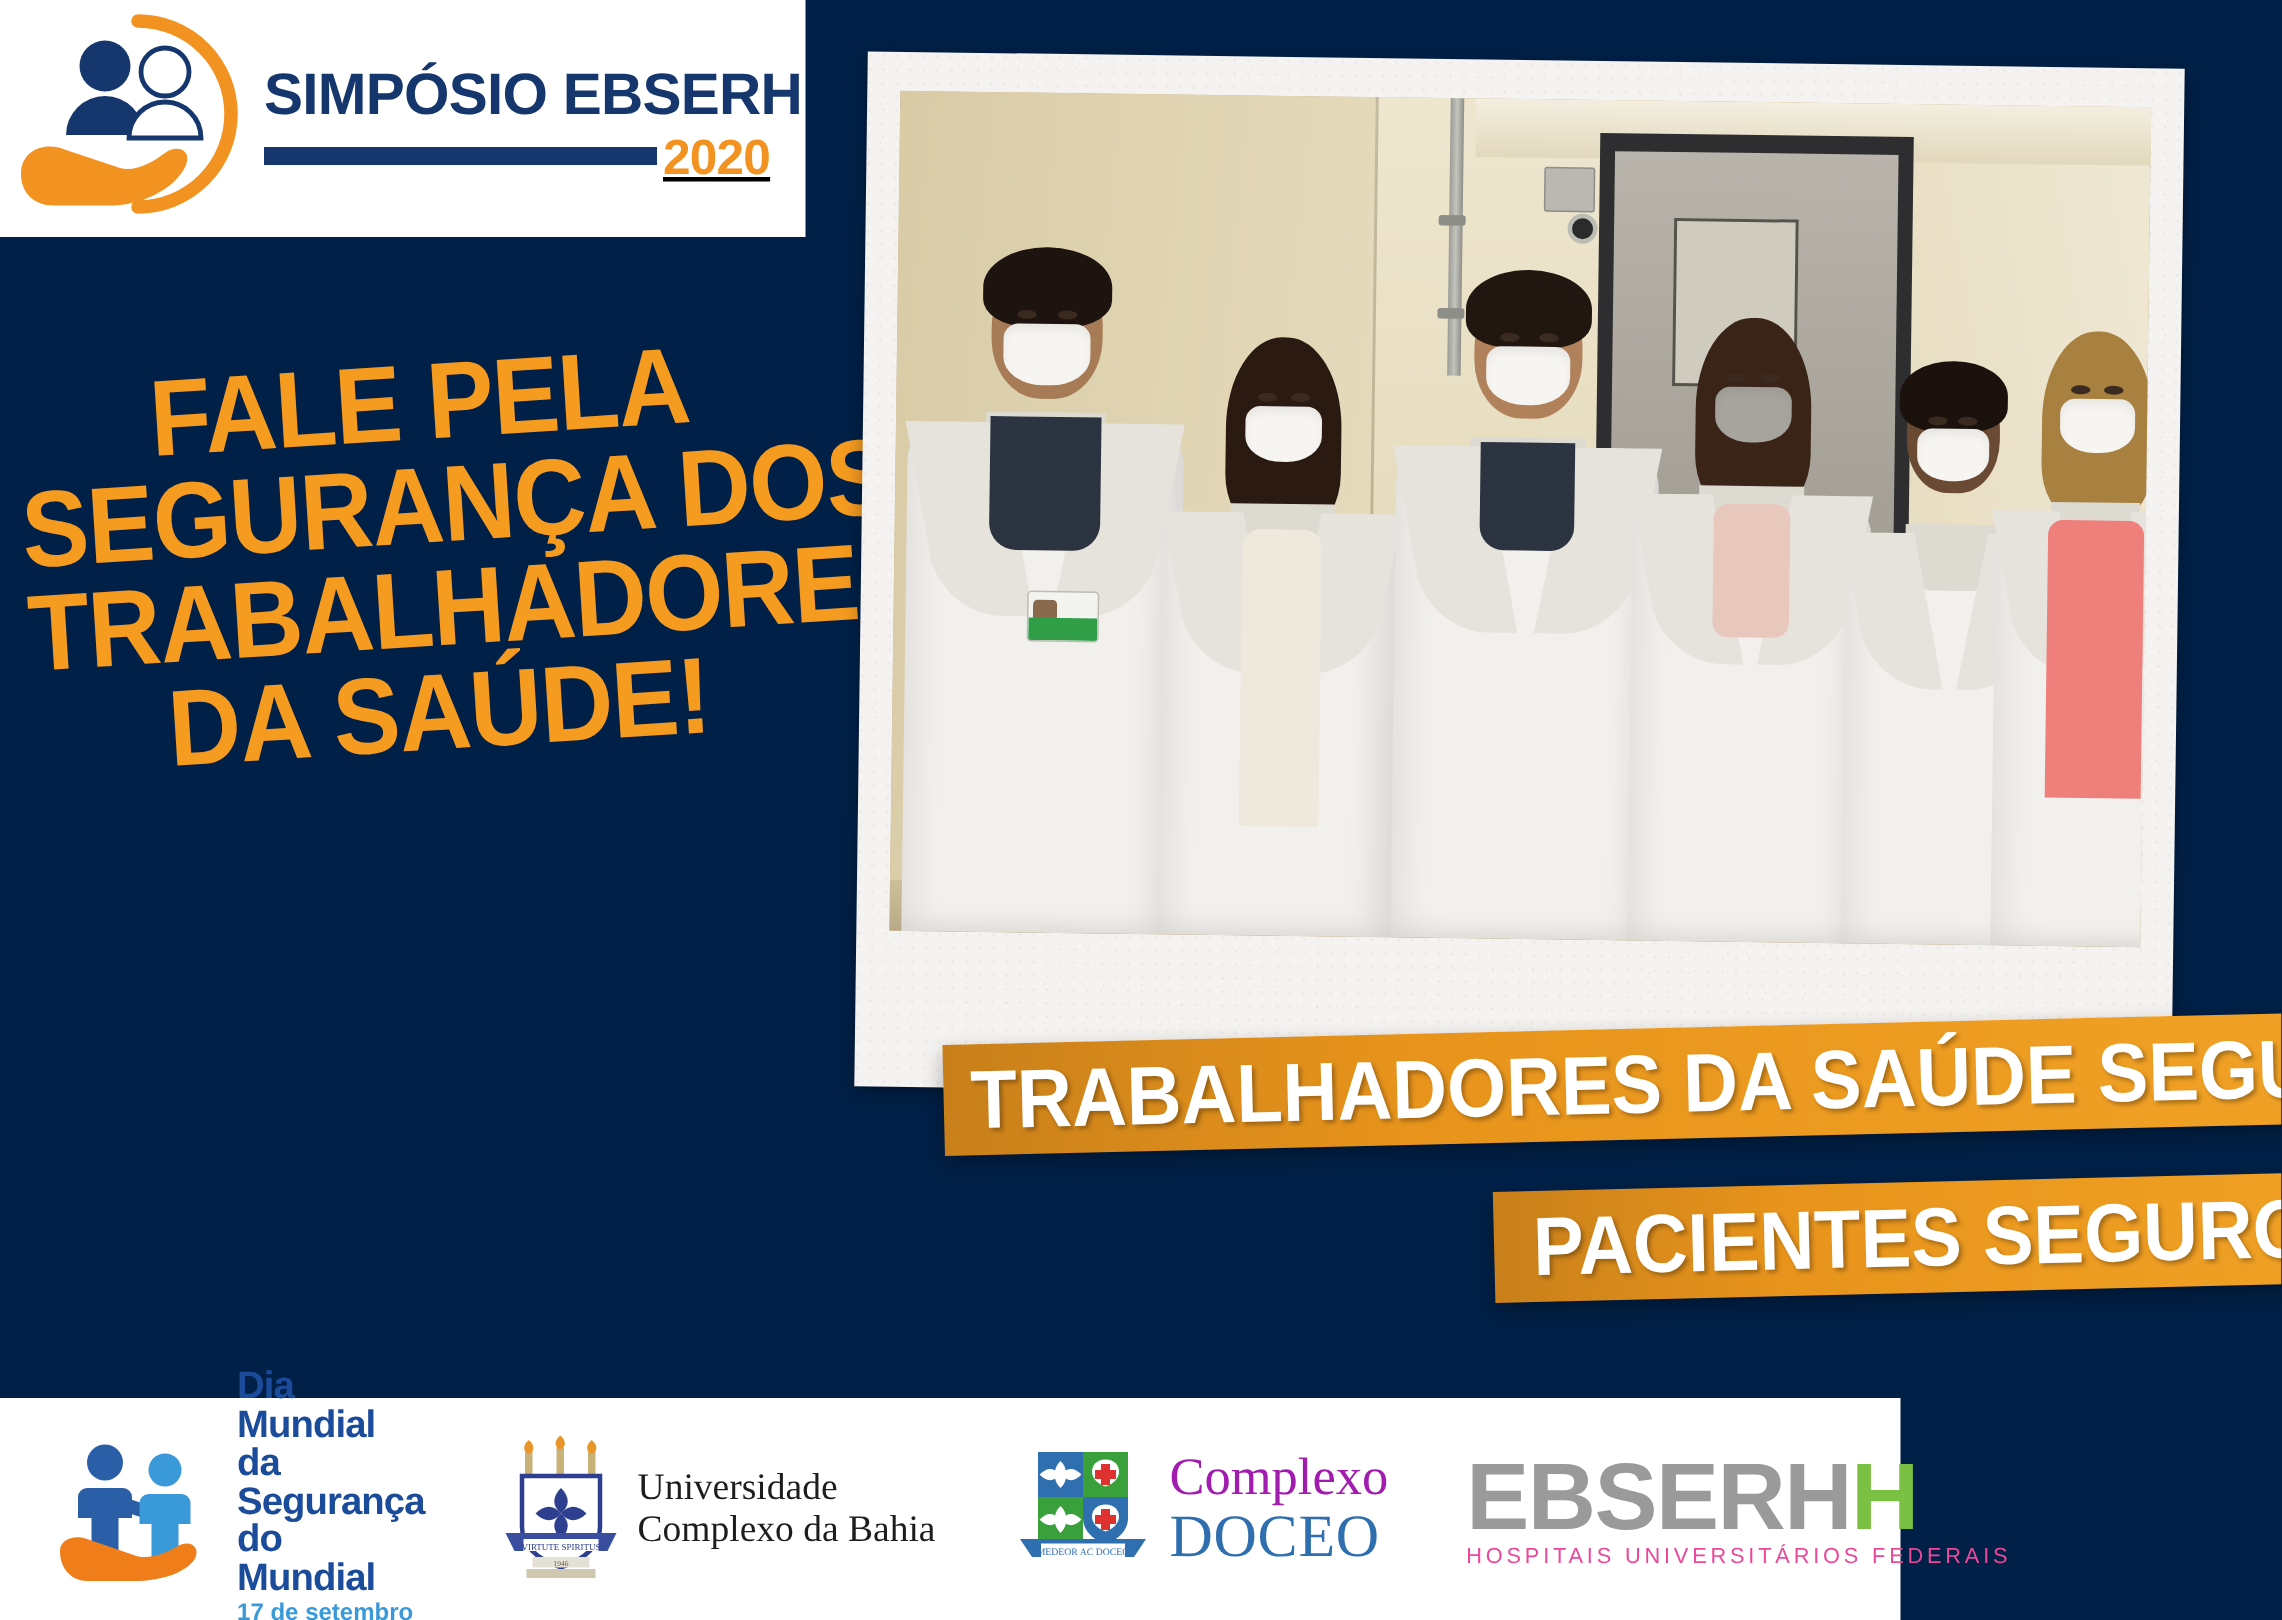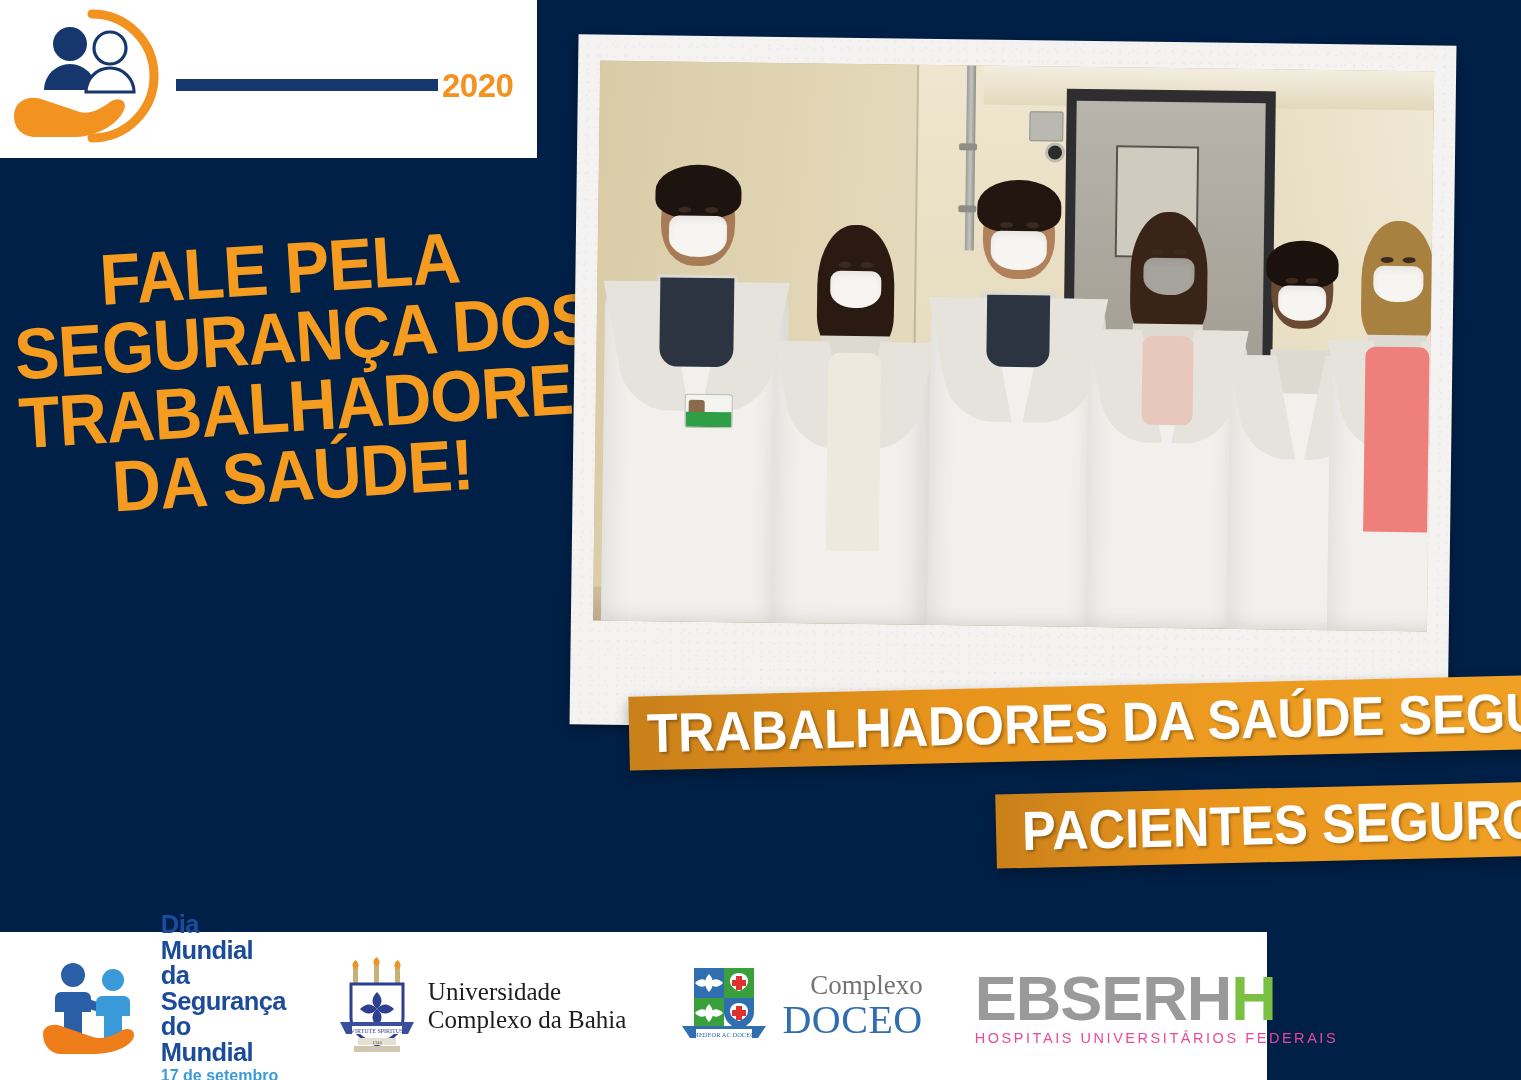--- a/index.html
+++ b/index.html
@@ -30,21 +30,21 @@
   .logo-wordmark { position:relative; margin-left:10px; padding-top:8px; }
   .wm-line1 {
     font-weight:bold; font-size:39px; letter-spacing:-0.5px;
     color:#16376e; line-height:0.98; white-space:nowrap;
   }
   .wm-line2 {
     font-weight:bold; font-size:24.5px; letter-spacing:-0.2px;
     color:#16376e; line-height:1.05; white-space:nowrap;
   }
   .wm-rule {
-    margin-top:4px; display:flex; align-items:center; gap:4px;
+    margin-top:4px; display:flex; align-items:center; gap:4px;text-decoration:underline;
   }
   .wm-rule .bar {
     height:12px; width:262px; background:#16376e;
   }
   .wm-year {
     font-weight:bold; font-size:33px; color:#F29220; line-height:1;
     letter-spacing:-0.5px;
   }
 
   
@@ -211,21 +211,21 @@
   
   .ufba-mark { position:relative; width:78px; height:100px; flex:0 0 78px; }
   .ufba-text {
     font-family:"Liberation Serif", serif; color:#1d1d1d;
     font-size:25px; line-height:1.14; white-space:nowrap;
   }
 
   
   .hupes-mark { position:relative; width:92px; height:92px; flex:0 0 92px; }
   .hupes-text { line-height:1.05; font-family:"Liberation Serif", serif; }
-  .hupes-text .c { color:#737373; font-size:27px; display:block;text-align:right; }
+  .hupes-text .c { color:#a21caf; font-size:35px; display:block; }
   .hupes-text .h { color:#2f6fb0; font-size:40px; display:block; letter-spacing:0.5px; }
 
   
   .ebserh { line-height:1; }
   .ebserh .big {
     font-size:63px; font-weight:bold; letter-spacing:-1px; color:#9a9a9a;
     display:block;
   }
   .ebserh .big .h { color:#7ac143; }
   .ebserh .sub {
@@ -249,20 +249,21 @@
         <path d="M38 86 a26 26 0 0 1 52 0 z" fill="#16376E"></path>
 
         <circle cx="104" cy="44" r="16" fill="#ffffff" stroke="#16376E" stroke-width="3.2"></circle>
         <path d="M80 88 a24 24 0 0 1 48 0 z" fill="#ffffff" stroke="#16376E" stroke-width="3.2"></path>
 
         <path d="M8 112 C8 96 24 90 38 96 L74 108 C84 111 96 104 104 98 C112 92 122 96 118 106 C112 120 92 132 70 133 L30 133 C16 133 8 124 8 112 Z" fill="#F29220"></path>
       </svg>
     </div>
 
     <div class="logo-wordmark">
+      <div class="wm-line1">SIMPÓSIO EBSERH</div>
       <div class="wm-rule">
         <span class="bar"></span>
         <span class="wm-year">2020</span>
       </div>
     </div>
   </div>
 
   <div class="headline">
     <span class="hl l1">FALE PELA</span>
     <span class="hl l2">SEGURANÇA DOS</span>

